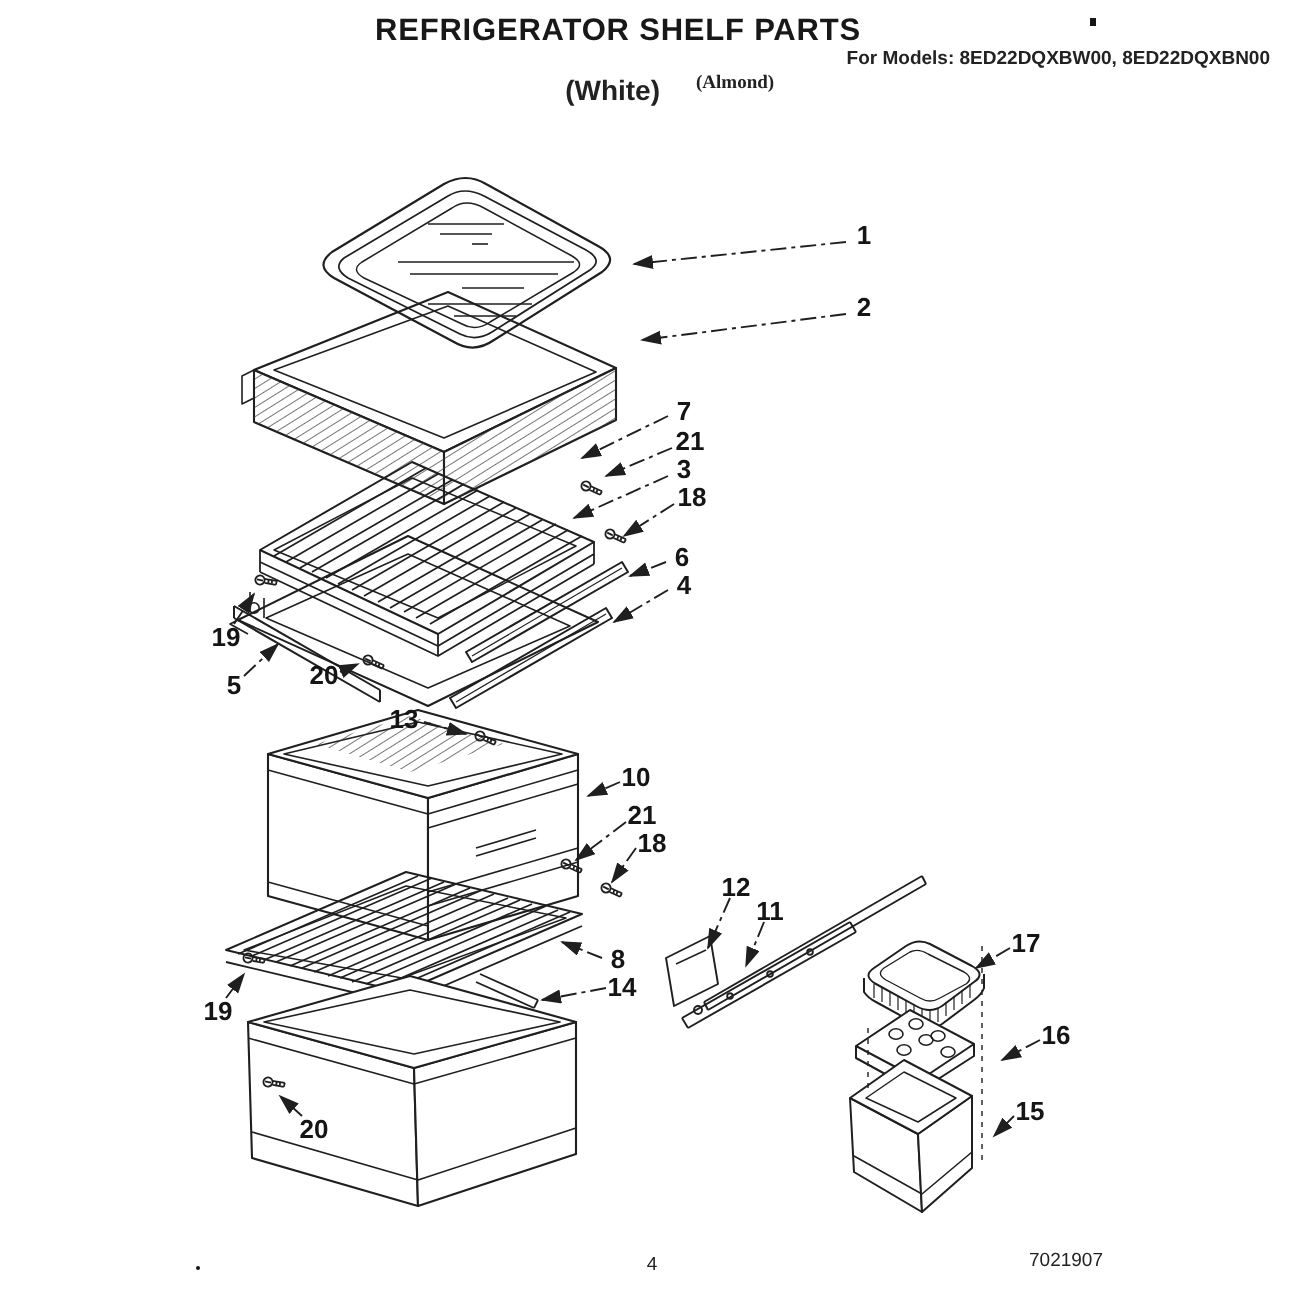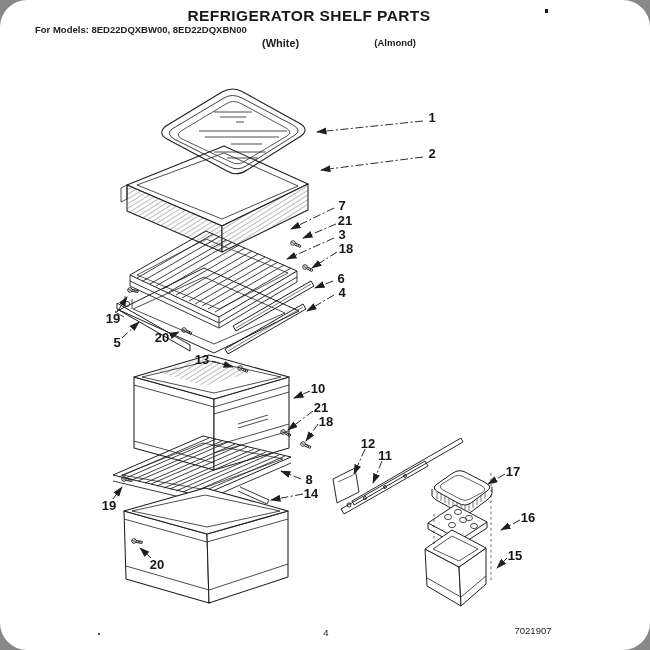--- a/index.html
+++ b/index.html
@@ -1,36 +1,35 @@
 <!DOCTYPE html>
 <html><head>
 <meta charset="utf-8">
 <style>
   html,body{margin:0;padding:0;background:#888;}
   .page{
     position:relative;width:650px;height:650px;background:#ffffff;
     font-family:"Liberation Sans",sans-serif;color:#1f1f1f;overflow:hidden;
     margin:0 auto;
-    border-radius:27px;
   }
   .hdr-title{
     position:absolute;top:7px;left:0;width:618px;text-align:center;
     font-size:15.5px;font-weight:bold;letter-spacing:.4px;color:#181818;
   }
   .hdr-models{
-    position:absolute;top:24px;left:35px;width:600px;text-align:left;
+    position:absolute;top:24px;left:35px;width:600px;text-align:right;
     font-size:9.5px;font-weight:bold;color:#222;
   }
   .hdr-finish-left{
-    position:absolute;top:37px;left:262px;width:68px;text-align:left;
-    font-size:11px;font-weight:bold;color:#222;
+    position:absolute;top:37px;left:262px;width:68px;text-align:right;
+    font-size:14px;font-weight:bold;color:#222;
   }
   .hdr-finish-right{
-    position:absolute;top:37px;left:348px;width:68px;text-align:right;
-    font-size:9.5px;font-weight:bold;color:#222;
+    position:absolute;top:37px;left:348px;width:68px;text-align:left;
+    font-size:9.5px;font-weight:bold;color:#222;font-family:Liberation Serif, serif;
   }
   .ftr-page{
     position:absolute;top:627px;left:300px;width:52px;text-align:center;
     font-size:9.5px;color:#222;
   }
   .ftr-lit{
     position:absolute;top:625px;left:505px;width:56px;text-align:center;
     font-size:9.5px;color:#222;
   }
   .speck{position:absolute;background:#151515;}

